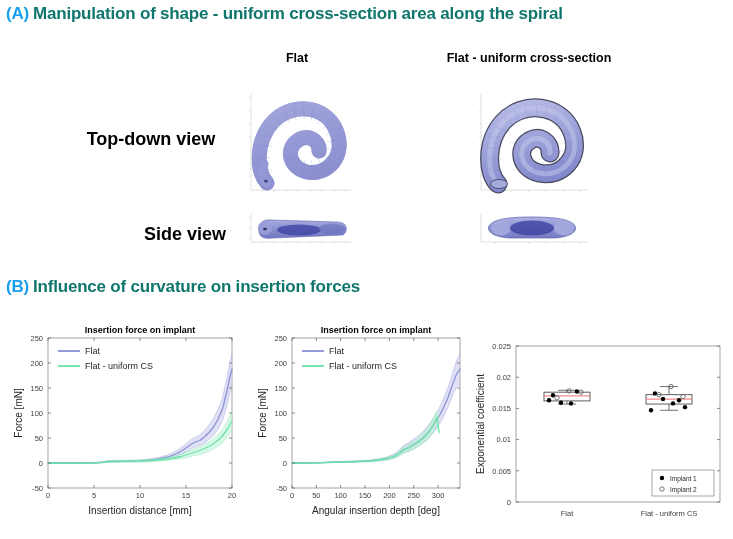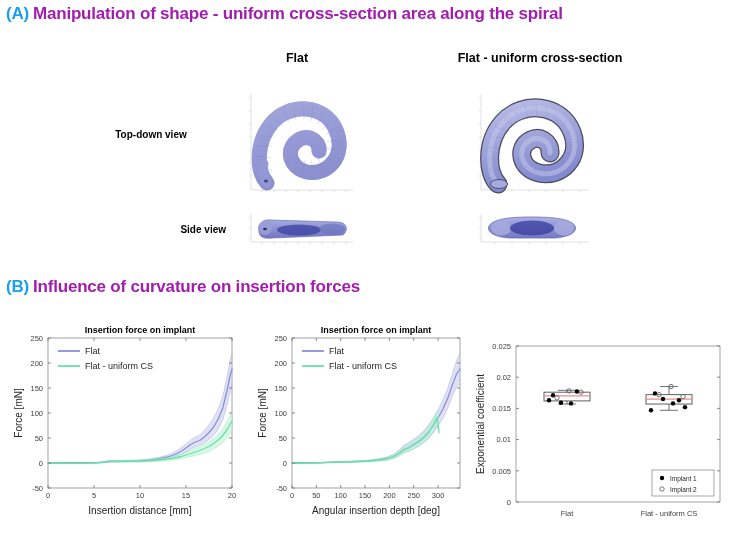--- a/index.html
+++ b/index.html
@@ -18,40 +18,40 @@
 
   
   .section-head {
     position: absolute;
     font-size: 17px;
     font-weight: bold;
     letter-spacing: -0.2px;
     white-space: nowrap;
   }
   .section-head .tag { color: #1a9ff0; }
-  .section-head .txt { color: #a21caf; margin-left: 4px; }
+  .section-head .txt { color: #0f766e; margin-left: 4px; }
 
   #headA { left: 6px; top: 4px; }
   #headB { left: 6px; top: 277px; }
 
   
   .col-title {
     position: absolute;
     font-size: 12.5px;
     font-weight: bold;
     text-align: center;
     white-space: nowrap;
   }
   #colTitleFlat { left: 232px; top: 51px; width: 130px; }
-  #colTitleUniform { left: 420px; top: 51px; width: 240px; }
+  #colTitleUniform { left: 409px; top: 51px; width: 240px; }
 
   
   .row-label {
     position: absolute;
-    font-size: 10px;
+    font-size: 18px;
     font-weight: bold;
     text-align: center;
     white-space: nowrap;
   }
   #rowTopDown { left: 76px; top: 129px; width: 150px; }
   #rowSide    { left: 76px; top: 224px; width: 150px; text-align: right; }
 
   
   .render-panel { position: absolute; }
   .render-panel svg { display: block; }

